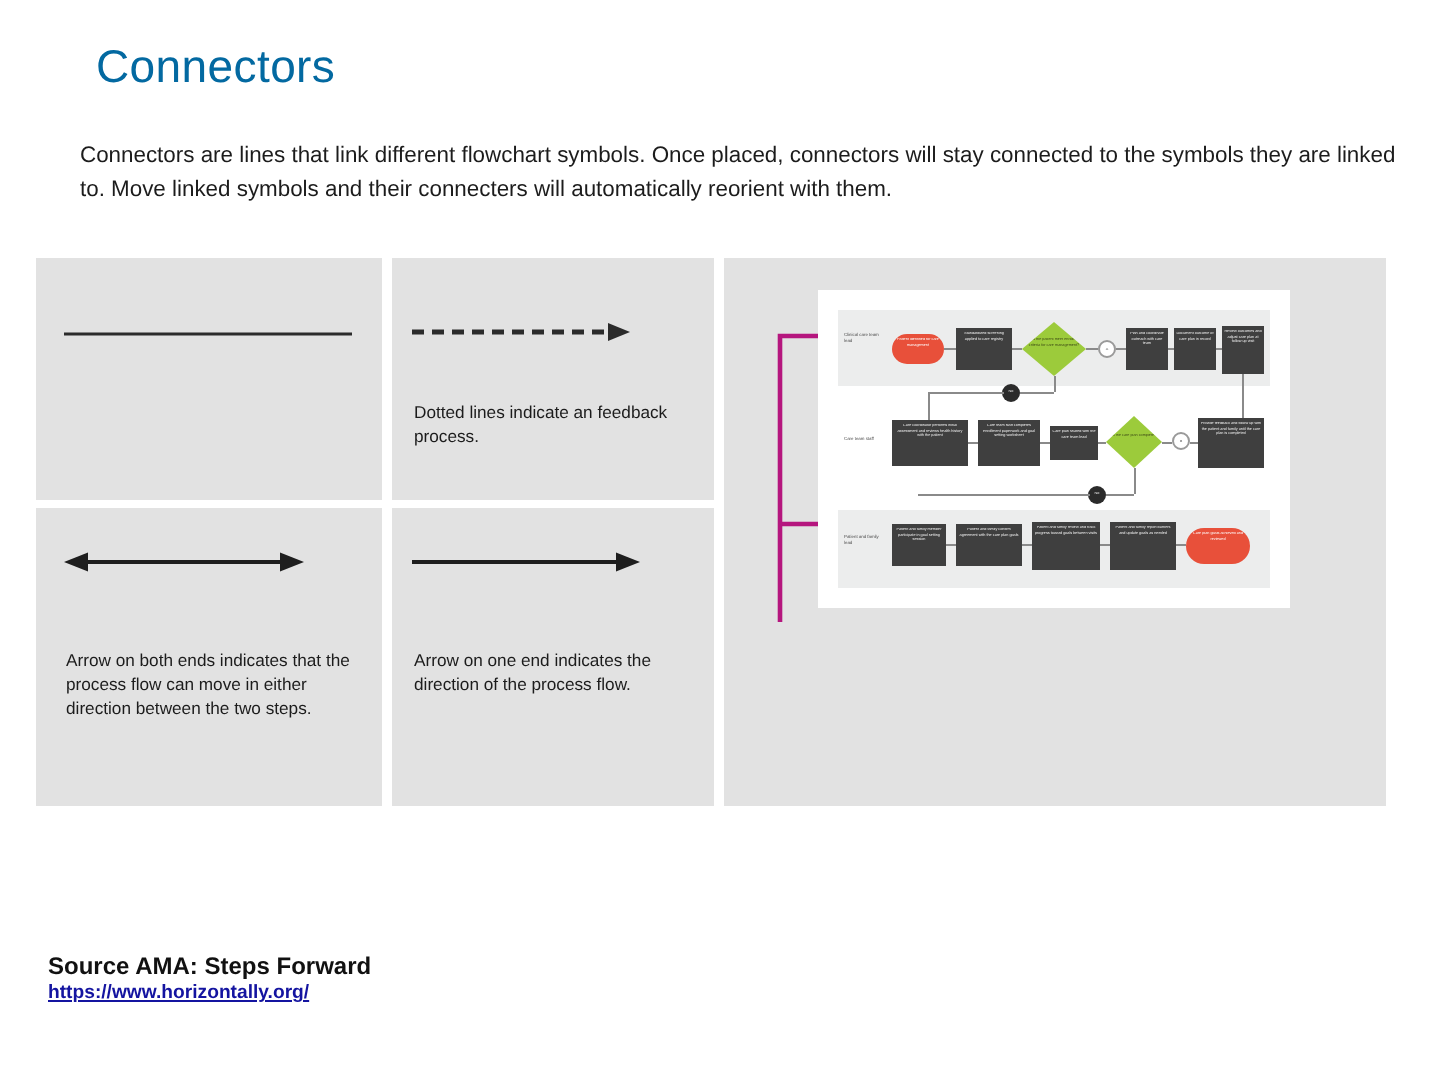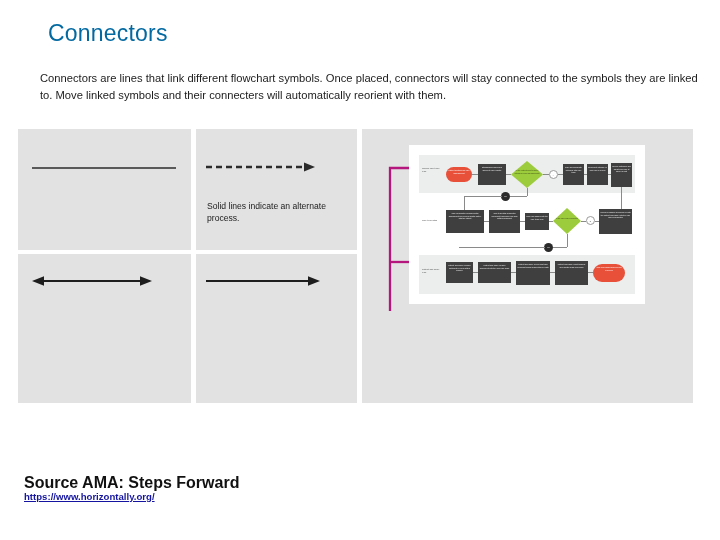--- a/index.html
+++ b/index.html
@@ -150,21 +150,21 @@
     width: 22px;
     text-align: left;
   }
   .flow-edge { position: absolute; background: #8a8a8a; }
 
   
   #footer-source {
     position: absolute;
     left: 24px;
     top: 476px;
-    font-size: 16px;
+    font-size: 12px;
     line-height: 14px;
     color: #111111;
     font-weight: 600;
   }
   #footer-link {
     position: absolute;
     left: 24px;
     top: 490px;
     font-size: 9.6px;
     line-height: 14px;
@@ -188,40 +188,42 @@
   </div>
 </div>
 
 <div class="panel" id="cell-dotted">
   <div class="sample" id="sample-dotted">
     <svg width="115" height="12" viewBox="0 0 115 12" xmlns="http://www.w3.org/2000/svg">
       <line x1="0" y1="6" x2="99" y2="6" stroke="#2b2b2b" stroke-width="2.6" stroke-dasharray="6 4"></line>
       <polygon points="98,1.5 109,6 98,10.5" fill="#2b2b2b"></polygon>
     </svg>
   </div>
-  <div class="cell-caption">Solid lines indicate an alternate process.</div>
+  <div class="cell-caption">Dotted lines indicate an feedback process.</div>
 </div>
 
 <div class="panel" id="cell-double">
   <div class="sample" id="sample-double">
     <svg width="125" height="14" viewBox="0 0 125 14" xmlns="http://www.w3.org/2000/svg">
       <line x1="11" y1="7" x2="109" y2="7" stroke="#1e1e1e" stroke-width="2"></line>
       <polygon points="12,2.2 0,7 12,11.8" fill="#1e1e1e"></polygon>
       <polygon points="108,2.2 120,7 108,11.8" fill="#1e1e1e"></polygon>
     </svg>
   </div>
+  <div class="cell-caption">Arrow on both ends  indicates that the process flow can move in either direction between the two steps.</div>
 </div>
 
 <div class="panel" id="cell-single">
   <div class="sample" id="sample-single">
     <svg width="125" height="14" viewBox="0 0 125 14" xmlns="http://www.w3.org/2000/svg">
       <line x1="0" y1="7" x2="103" y2="7" stroke="#1e1e1e" stroke-width="2"></line>
       <polygon points="102,2.2 114,7 102,11.8" fill="#1e1e1e"></polygon>
     </svg>
   </div>
+  <div class="cell-caption">Arrow on one end indicates the direction of the process flow.</div>
 </div>
 
 <div class="panel" id="cell-swimlane">
 
   <svg id="magenta-connector" viewBox="0 0 331 274" xmlns="http://www.w3.org/2000/svg">
     <path d="M 28 182 L 28 39 L 49 39" fill="none" stroke="#b5167e" stroke-width="2.3"></path>
     <polygon points="48,34.5 60,39 48,43.5" fill="#b5167e"></polygon>
     <path d="M 28 133 L 49 133" fill="none" stroke="#b5167e" stroke-width="2.3"></path>
     <polygon points="48,128.5 60,133 48,137.5" fill="#b5167e"></polygon>
   </svg>

